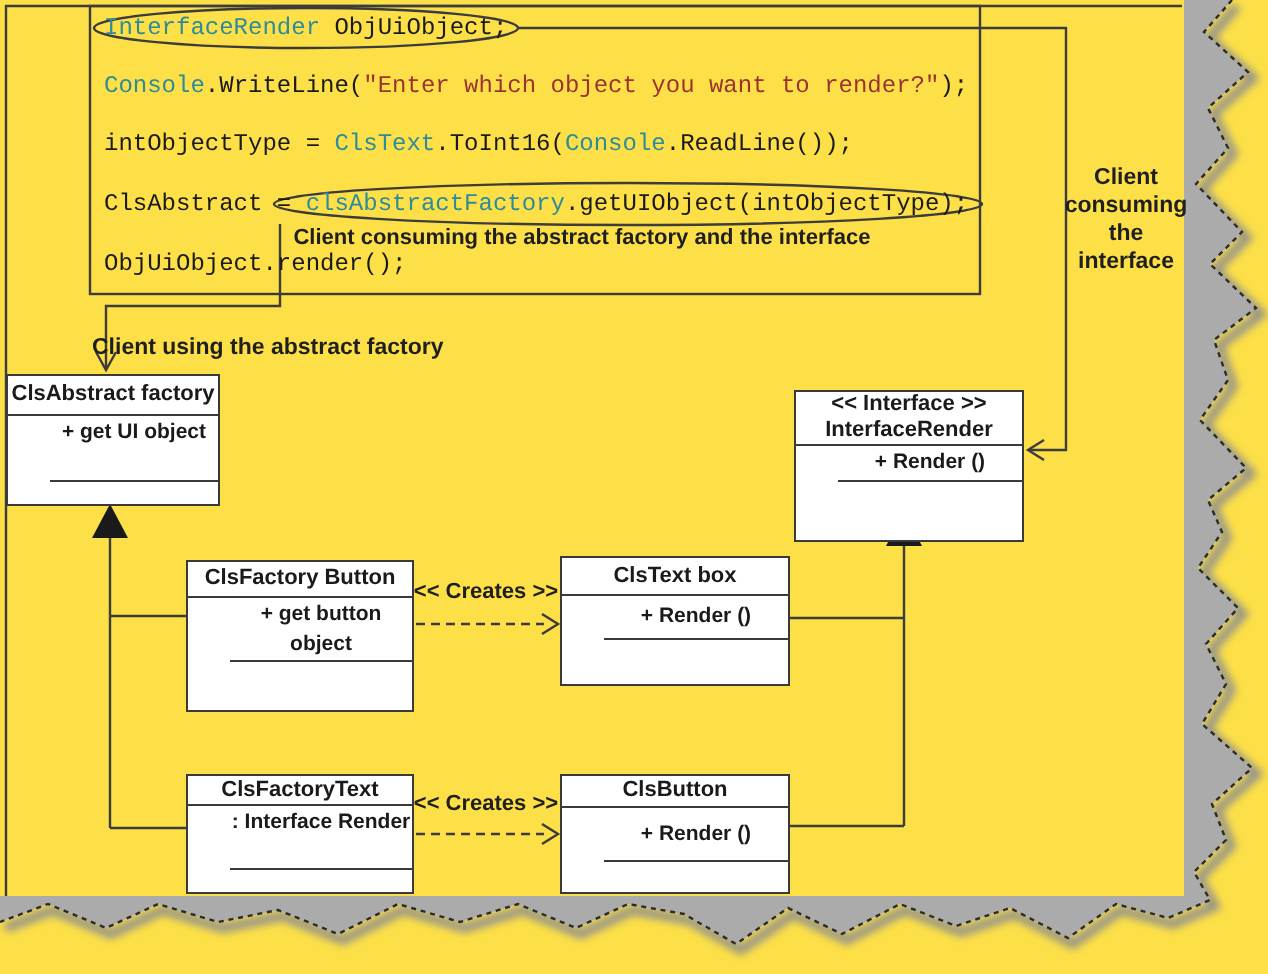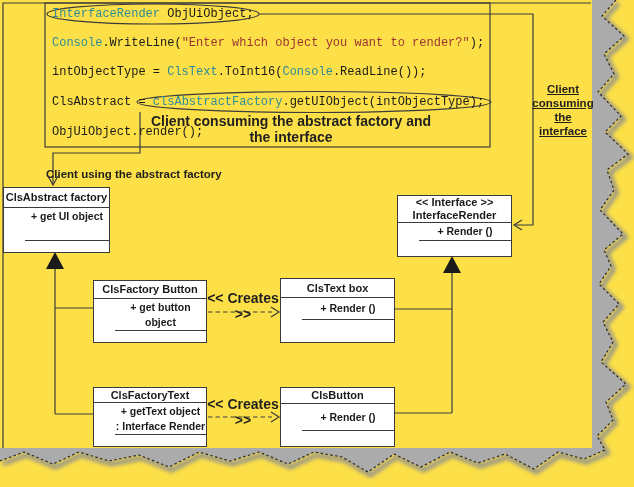--- a/index.html
+++ b/index.html
@@ -3,21 +3,21 @@
 <meta charset="utf-8">
 <style>
   html,body{margin:0;padding:0;background:#fff;}
   #canvas{position:relative;width:634px;height:487px;background:#fde047;overflow:hidden;
           font-family:"Liberation Sans",sans-serif;}
   #wires{position:absolute;left:0;top:0;z-index:1;}
   .code-line{position:absolute;z-index:2;font-family:"Liberation Mono",monospace;
              font-size:12px;white-space:pre;color:#1a1a1a;letter-spacing:0;}
   .seg-type{color:#2e8b99;}
   .seg-string{color:#9c3333;}
-  .lbl{position:absolute;z-index:2;font-weight:bold;color:#1f1f1f;font-size:14px;}
+  .lbl{position:absolute;z-index:2;font-weight:bold;color:#1f1f1f;font-size:11px;}
   .uml{position:absolute;z-index:2;background:#fff;border:1.2px solid #3a3a3a;
        box-sizing:border-box;display:flex;flex-direction:column;}
   .uml .t{border-bottom:1.2px solid #3a3a3a;text-align:center;font-weight:bold;
           font-size:11px;color:#1a1a1a;overflow:hidden;}
   .uml .m{border-bottom:1.2px solid #3a3a3a;text-align:center;font-weight:bold;
           font-size:10.5px;color:#1a1a1a;overflow:hidden;margin-left:21px;}
   .uml .e{flex:1;}
 </style>
 </head>
 <body>
@@ -67,65 +67,64 @@
   </svg>
 
   <div class="code-line" style="left:52px;top:7px;"><span class="seg-type">InterfaceRender</span><span class="seg-plain"> ObjUiObject;</span></div>
   <div class="code-line" style="left:52px;top:36px;"><span class="seg-type">Console</span><span class="seg-plain">.WriteLine(</span><span class="seg-string">"Enter which object you want to render?"</span><span class="seg-plain">);</span></div>
   <div class="code-line" style="left:52px;top:65px;"><span class="seg-plain">intObjectType = </span><span class="seg-type">ClsText</span><span class="seg-plain">.ToInt16(</span><span class="seg-type">Console</span><span class="seg-plain">.ReadLine());</span></div>
   <div class="code-line" style="left:52px;top:95px;"><span class="seg-plain">ClsAbstract = </span><span class="seg-type">clsAbstractFactory</span><span class="seg-plain">.getUIObject(intObjectType);</span></div>
   <div class="code-line" style="left:52px;top:125px;"><span class="seg-plain">ObjUiObject.render();</span></div>
 
   <div class="lbl" style="left:145px;top:113px;width:292px;text-align:center;">Client consuming the abstract factory and the interface</div>
   <div class="lbl" style="left:46px;top:168px;font-size:11.5px;">Client using the abstract factory</div>
-  <div class="lbl" style="left:527px;top:82px;width:72px;text-align:center;line-height:14px;font-size:11.5px;text-decoration:underline;">
+  <div class="lbl" style="left:527px;top:82px;width:72px;text-align:center;line-height:14px;font-size:11.5px;">
     <div>Client</div>
     <div>consuming</div>
     <div>the</div>
     <div>interface</div>
   </div>
   <div class="lbl" style="left:203px;top:290px;width:80px;text-align:center;">&lt;&lt; Creates &gt;&gt;</div>
   <div class="lbl" style="left:203px;top:396px;width:80px;text-align:center;">&lt;&lt; Creates &gt;&gt;</div>
 
   <div class="uml" style="left:3px;top:187px;width:107px;height:66px;">
     <div class="t" style="height:19px;line-height:19px;">ClsAbstract factory</div>
     <div class="m" style="height:31px;line-height:14.5px;padding-top:1px;">
       <div>+ get UI object</div>
     </div>
     <div class="e"></div>
   </div>
 
-  <div class="uml" style="left:397px;top:195px;width:115px;height:62px;">
+  <div class="uml" style="left:397px;top:195px;width:115px;height:76px;">
     <div class="t" style="height:26px;line-height:13px;">
       <div>&lt;&lt; Interface &gt;&gt;</div>
       <div>InterfaceRender</div>
     </div>
     <div class="m" style="height:17px;line-height:17px;">+ Render ()</div>
     <div class="e"></div>
   </div>
 
-  <div class="uml" style="left:93px;top:280px;width:114px;height:63px;justify-content:flex-end;">
+  <div class="uml" style="left:93px;top:280px;width:114px;height:76px;justify-content:flex-end;">
     <div class="t" style="height:17px;line-height:17px;">ClsFactory Button</div>
     <div class="m" style="height:30px;line-height:14.5px;padding-top:1px;">
       <div>+ get button object</div>
       <div>: Interface Render</div>
     </div>
     <div class="e"></div>
   </div>
 
   <div class="uml" style="left:280px;top:278px;width:115px;height:65px;">
     <div class="t" style="height:18px;line-height:18px;">ClsText box</div>
     <div class="m" style="height:21px;line-height:21px;">+ Render ()</div>
     <div class="e"></div>
   </div>
 
   <div class="uml" style="left:93px;top:387px;width:114px;height:60px;">
     <div class="t" style="height:14px;line-height:14px;">ClsFactoryText</div>
     <div class="m" style="height:30px;line-height:14.5px;padding-top:1px;">
-      <div>+ getText object</div>
       <div>: Interface Render</div>
     </div>
     <div class="e"></div>
   </div>
 
   <div class="uml" style="left:280px;top:387px;width:115px;height:60px;">
     <div class="t" style="height:15px;line-height:15px;">ClsButton</div>
     <div class="m" style="height:26px;line-height:26px;">+ Render ()</div>
     <div class="e"></div>
   </div>

